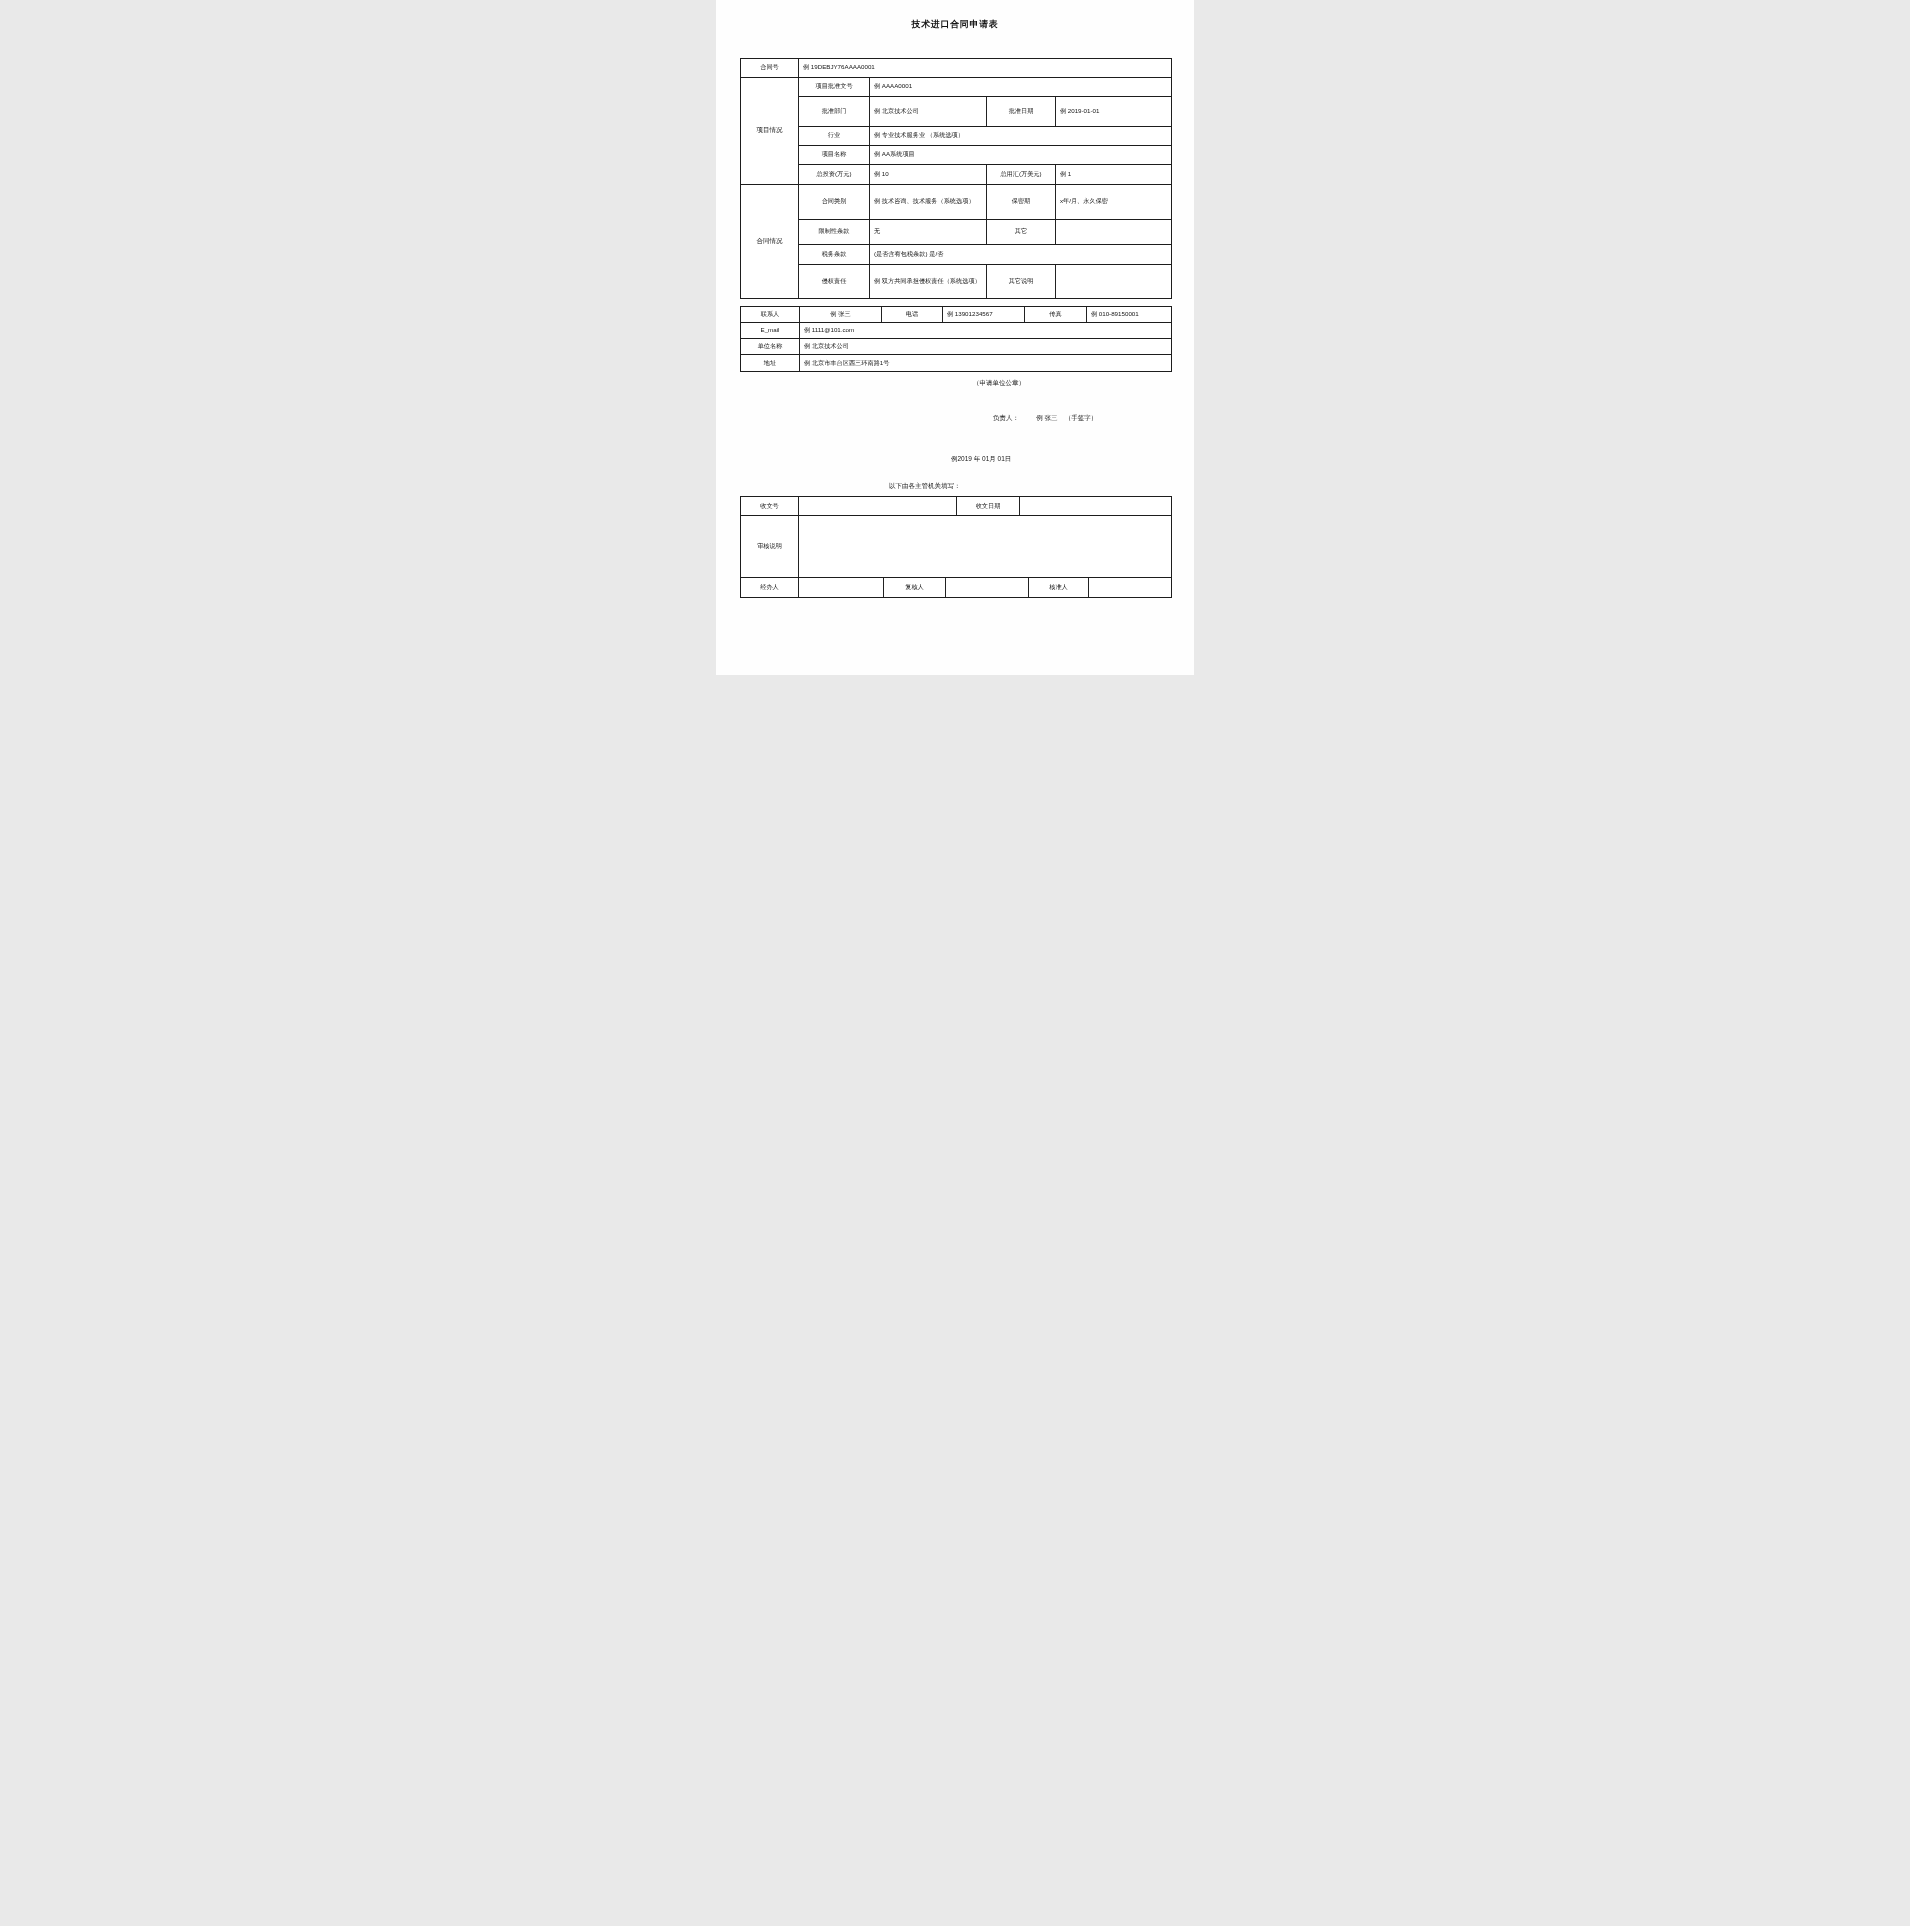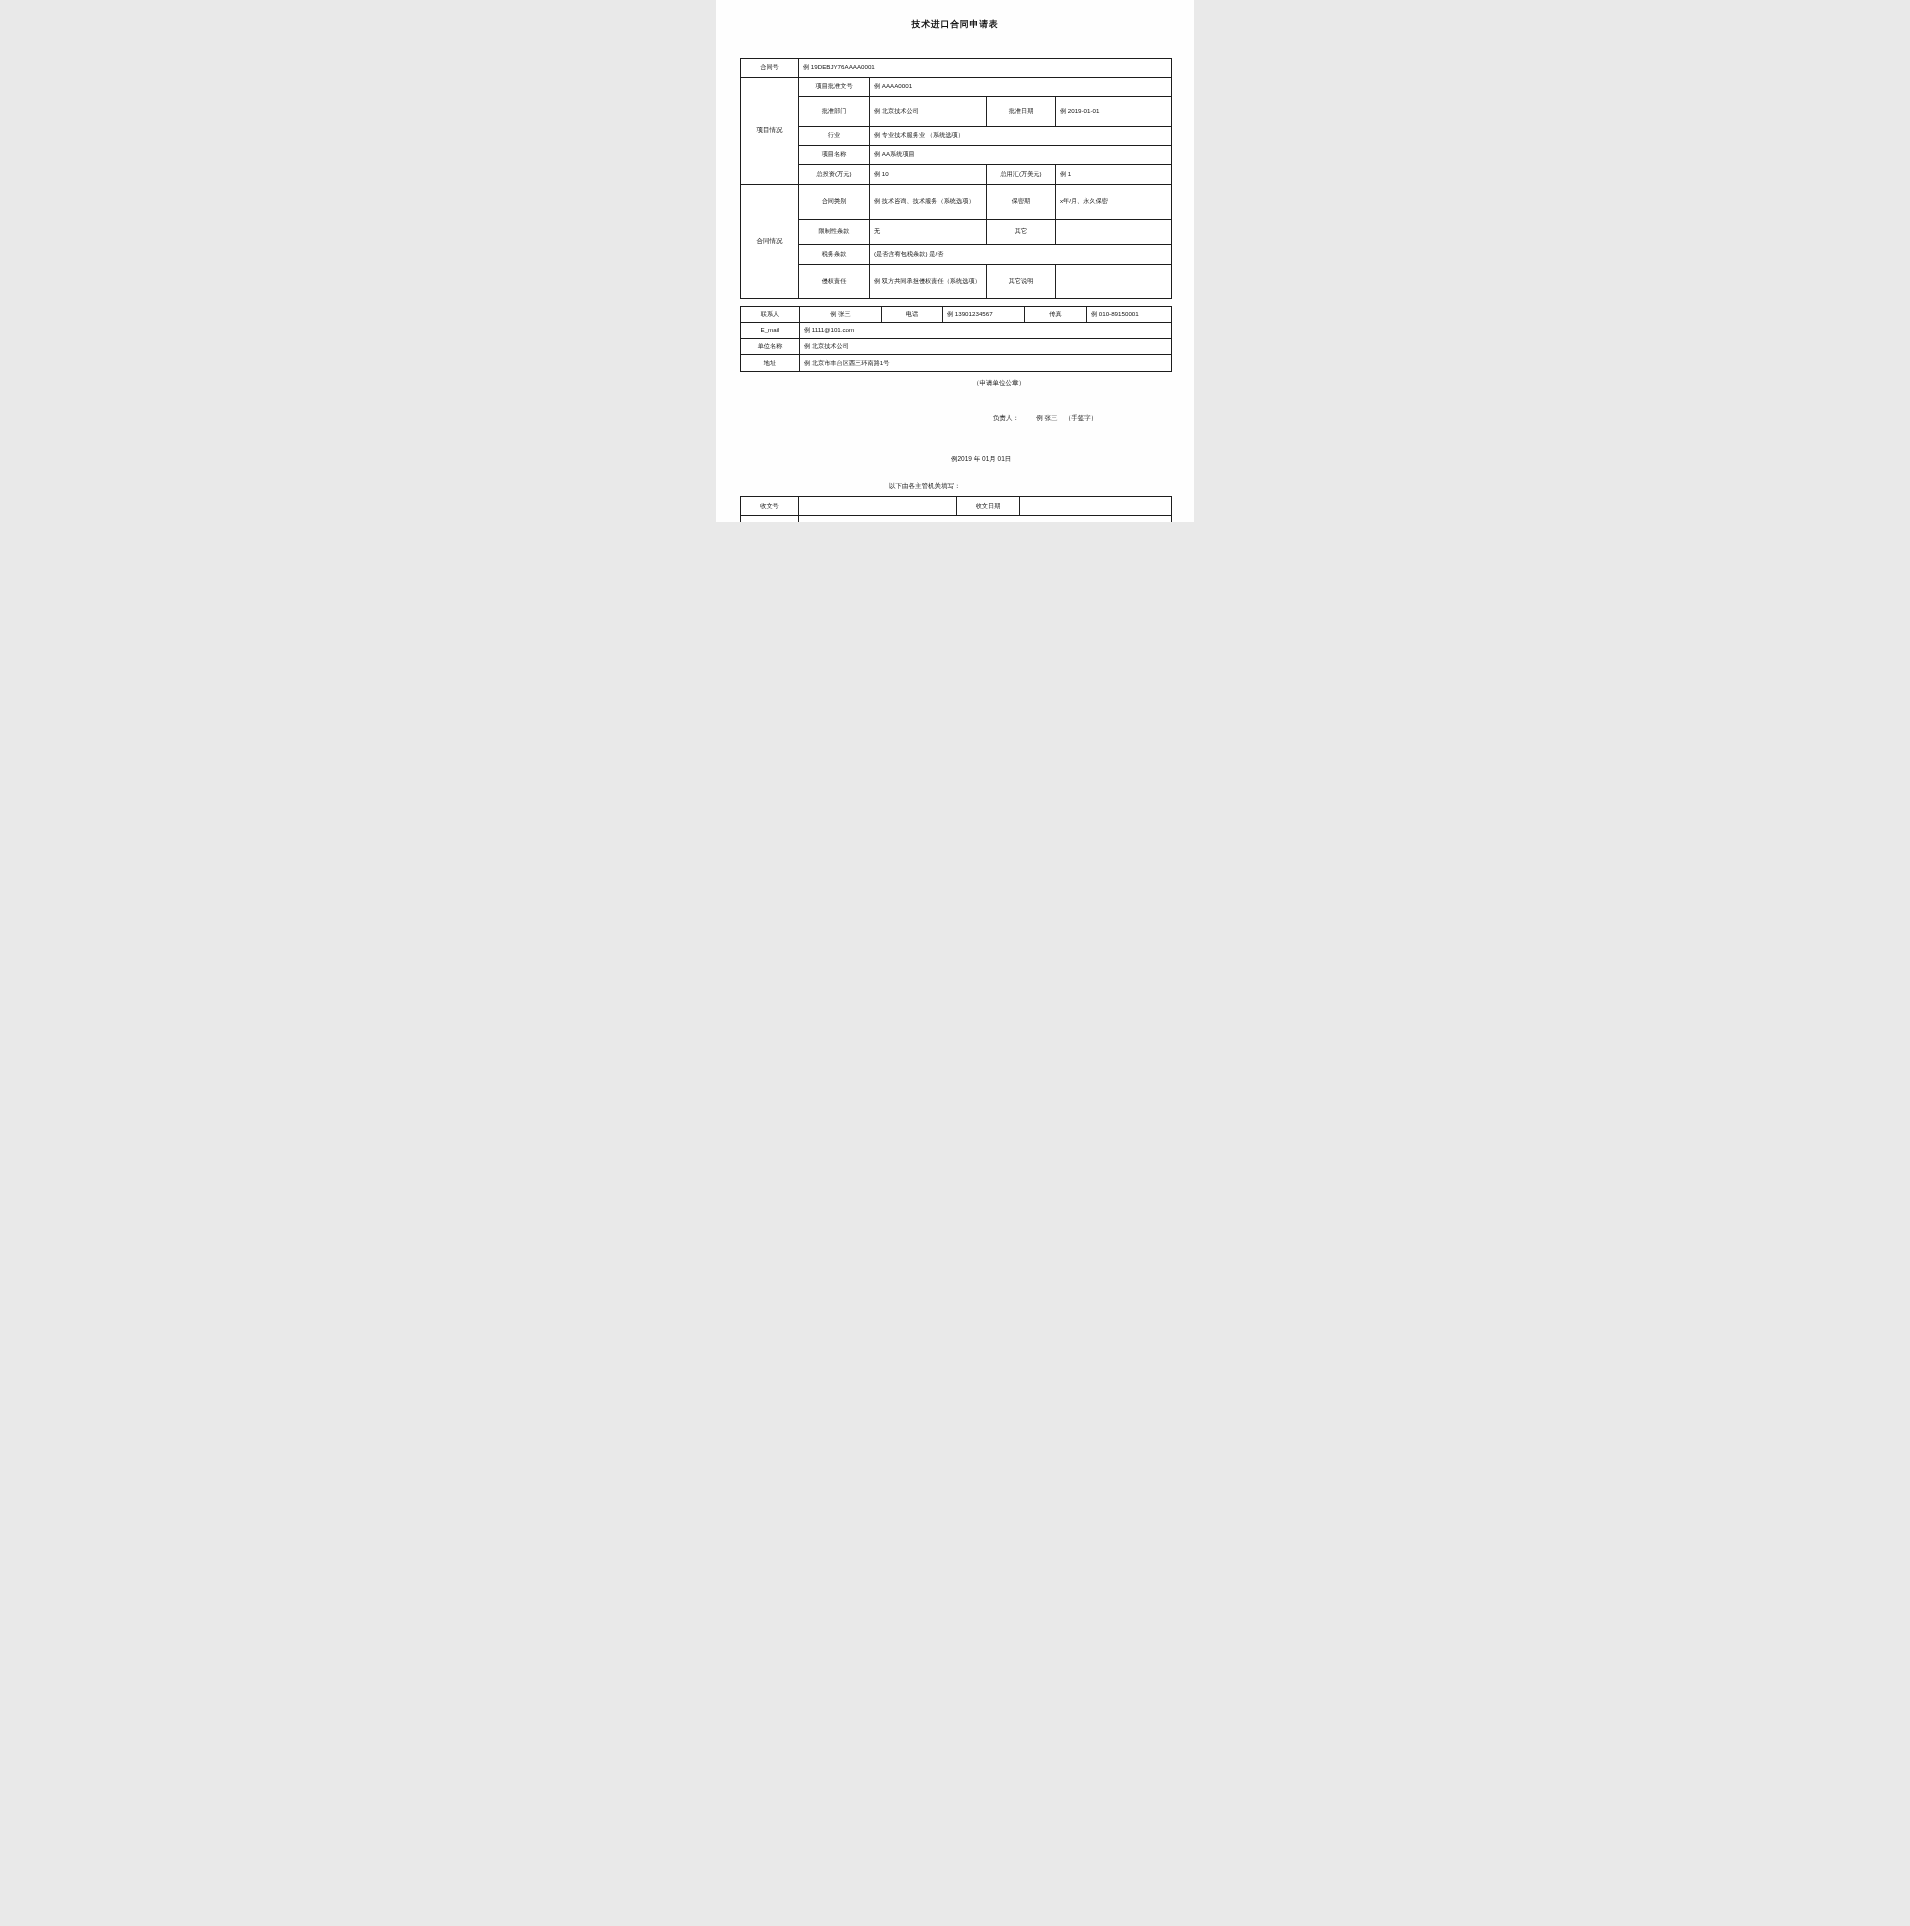--- a/index.html
+++ b/index.html
@@ -1,19 +1,19 @@
 <!DOCTYPE html>
 <html style="font-size:6.2px"><head>
 <meta charset="utf-8">
 <style>
   * { margin:0; padding:0; box-sizing:border-box; }
   html,body { background:#e9e9e9; }
   .page {
     position:relative;
-    width:478px; height:522px;
+    width:478px; height:675px;
     margin:0 auto;
     background:#fefefe;
     font-family:"Liberation Sans","DejaVu Sans",sans-serif;
     color:#151515;
   }
   .title {
     position:absolute; top:17.7px; left:0; width:100%;
     text-align:center; font-size:8.9px; font-weight:bold;
     letter-spacing:0.8px;
   }

